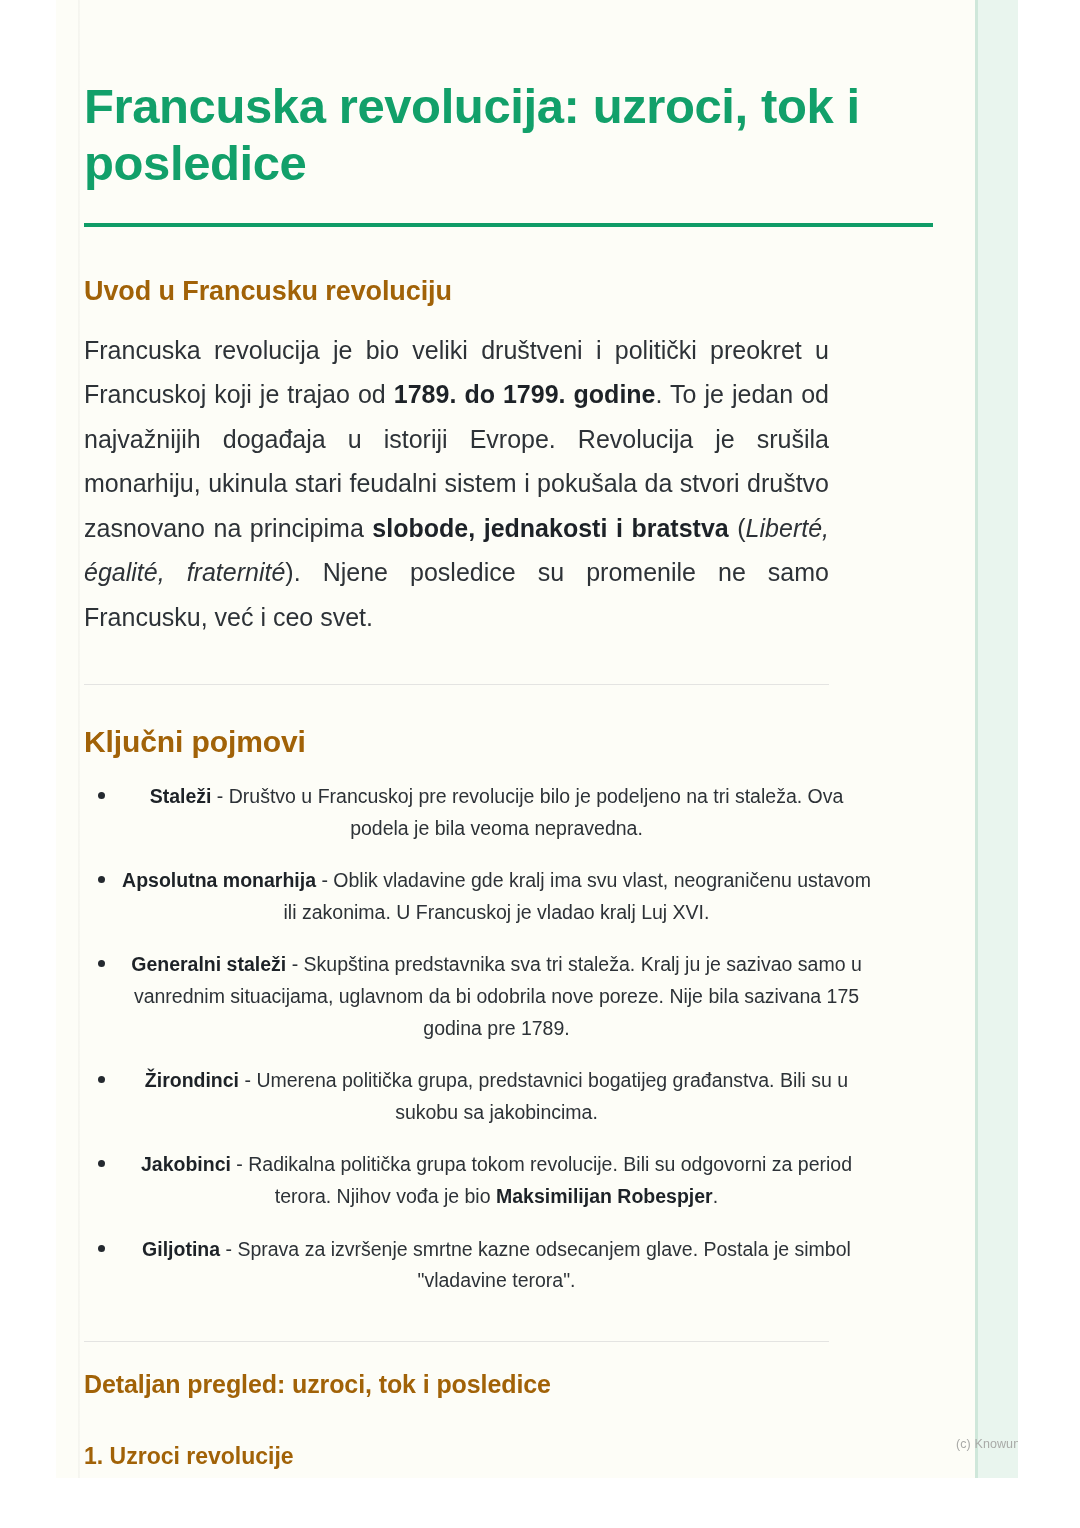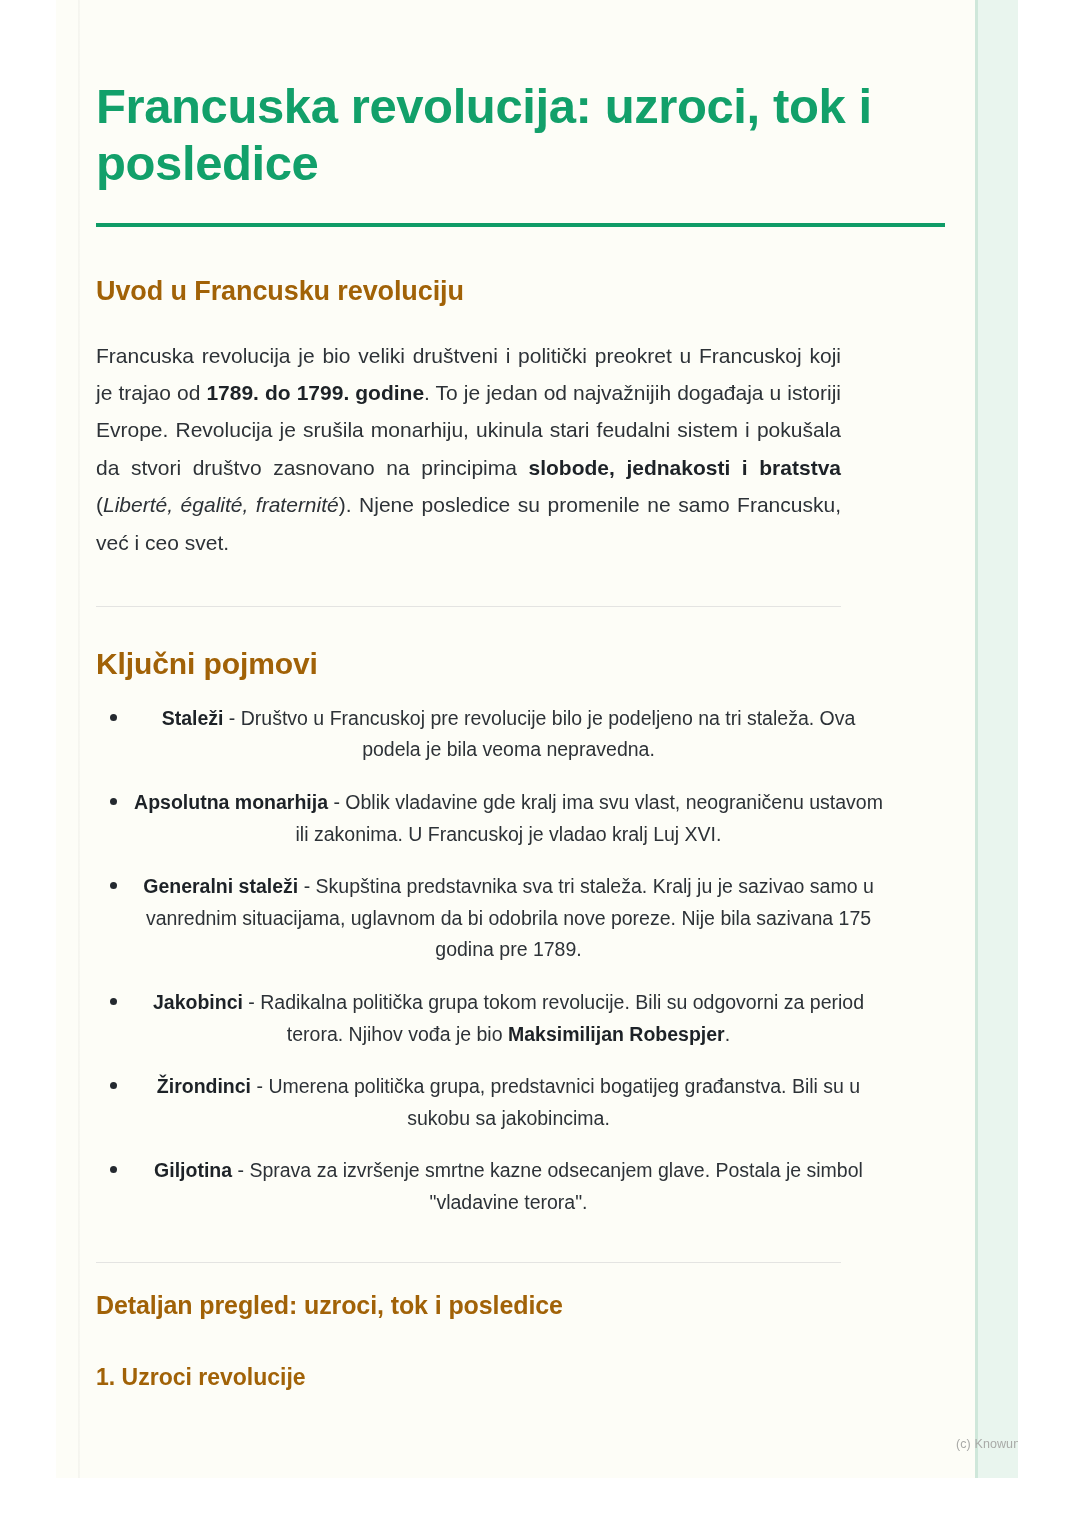--- a/index.html
+++ b/index.html
@@ -46,21 +46,21 @@
     left:919px;
     top:0;
     width:3px;
     height:1478px;
     background:#cfe7da;
   }
 
   
   #content {
     position:absolute;
-    left:40px;           
+    left:28px;           
     top:0;
     width:850px;
   }
 
   
   #doc-title {
     margin-top:78px;
     font-size:49px;
     line-height:1.16;
     font-weight:700;
@@ -88,23 +88,23 @@
 
   .h3 {
     color:#a16207;
     font-weight:700;
     font-size:23px;
   }
   #h3-uzroci { margin-top:44px; }
 
   
   #intro-paragraph {
-    margin-top:30px;
+    margin-top:21px;
     width:745px;
-    font-size:21px;
+    font-size:25px;
     line-height:1.78;
     color:#2d3237;
     text-align:justify;
   }
   #intro-paragraph b { font-weight:700; color:#1d2227; }
   #intro-paragraph i { font-style:italic; }
 
   
   .soft-rule {
     width:745px;
@@ -181,26 +181,26 @@
       <li>
         <span class="bullet-dot"></span><b>Staleži</b><span> - Društvo u Francuskoj pre revolucije bilo je podeljeno na tri staleža. Ova podela je bila veoma nepravedna.</span>
       </li>
       <li>
         <span class="bullet-dot"></span><b>Apsolutna monarhija</b><span> - Oblik vladavine gde kralj ima svu vlast, neograničenu ustavom ili zakonima. U Francuskoj je vladao kralj Luj XVI.</span>
       </li>
       <li>
         <span class="bullet-dot"></span><b>Generalni staleži</b><span> - Skupština predstavnika sva tri staleža. Kralj ju je sazivao samo u vanrednim situacijama, uglavnom da bi odobrila nove poreze. Nije bila sazivana 175 godina pre 1789.</span>
       </li>
       <li>
+        <span class="bullet-dot"></span><b>Žirondinci</b><span> - Umerena politička grupa, predstavnici bogatijeg građanstva. Bili su u sukobu sa jakobincima.</span>
+      </li>
+      <li>
         <span class="bullet-dot"></span><b>Jakobinci</b><span> - Radikalna politička grupa tokom revolucije. Bili su odgovorni za period terora. Njihov vođa je bio </span><b>Maksimilijan Robespjer</b><span>.</span>
       </li>
       <li>
-        <span class="bullet-dot"></span><b>Žirondinci</b><span> - Umerena politička grupa, predstavnici bogatijeg građanstva. Bili su u sukobu sa jakobincima.</span>
-      </li>
-      <li>
         <span class="bullet-dot"></span><b>Giljotina</b><span> - Sprava za izvršenje smrtne kazne odsecanjem glave. Postala je simbol "vladavine terora".</span>
       </li>
     </ul>
 
     <div id="rule-2" class="soft-rule"></div>
 
     <h2 id="h2-detaljan" class="h2">Detaljan pregled: uzroci, tok i posledice</h2>
 
     <h3 id="h3-uzroci" class="h3">1. Uzroci revolucije</h3>
 

